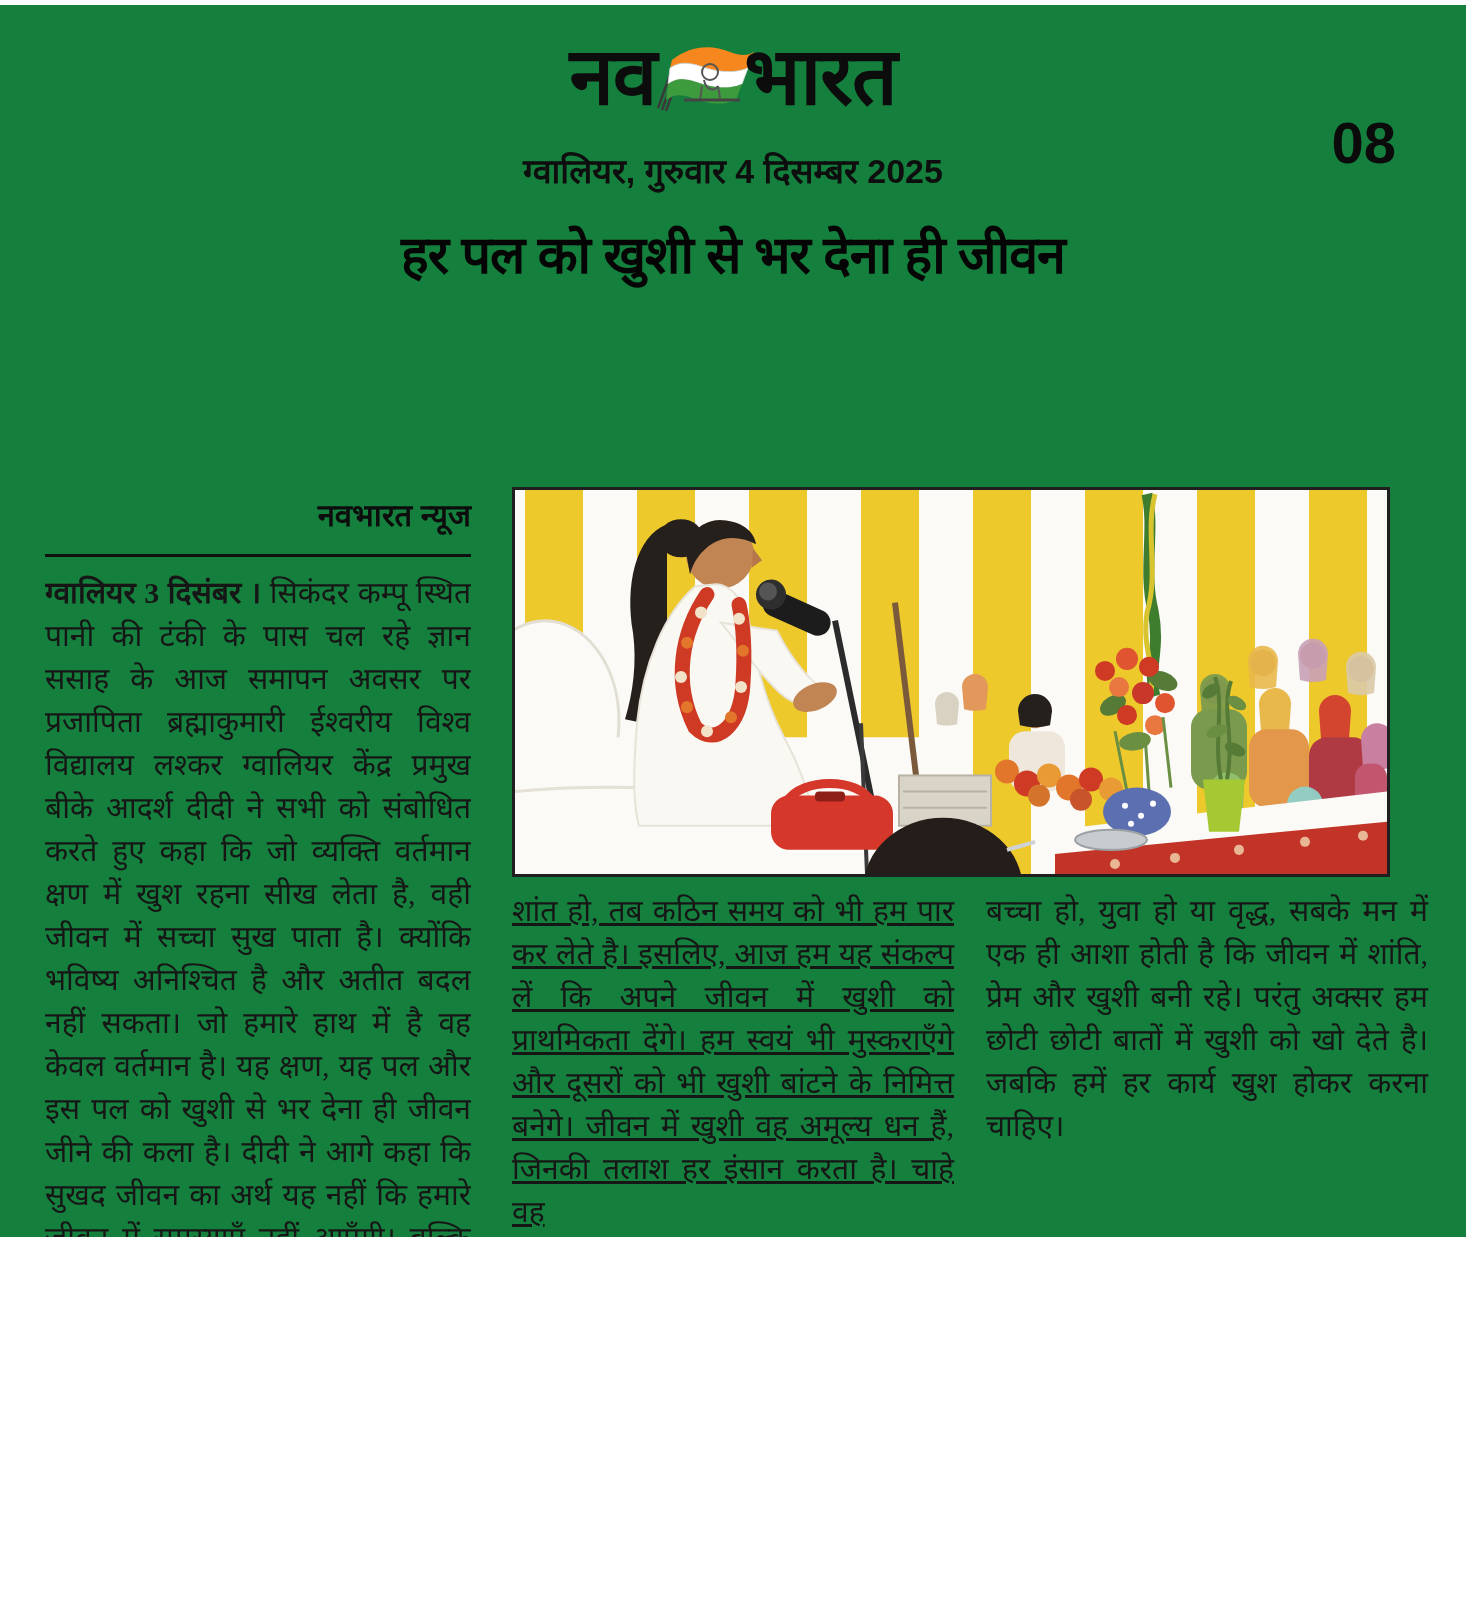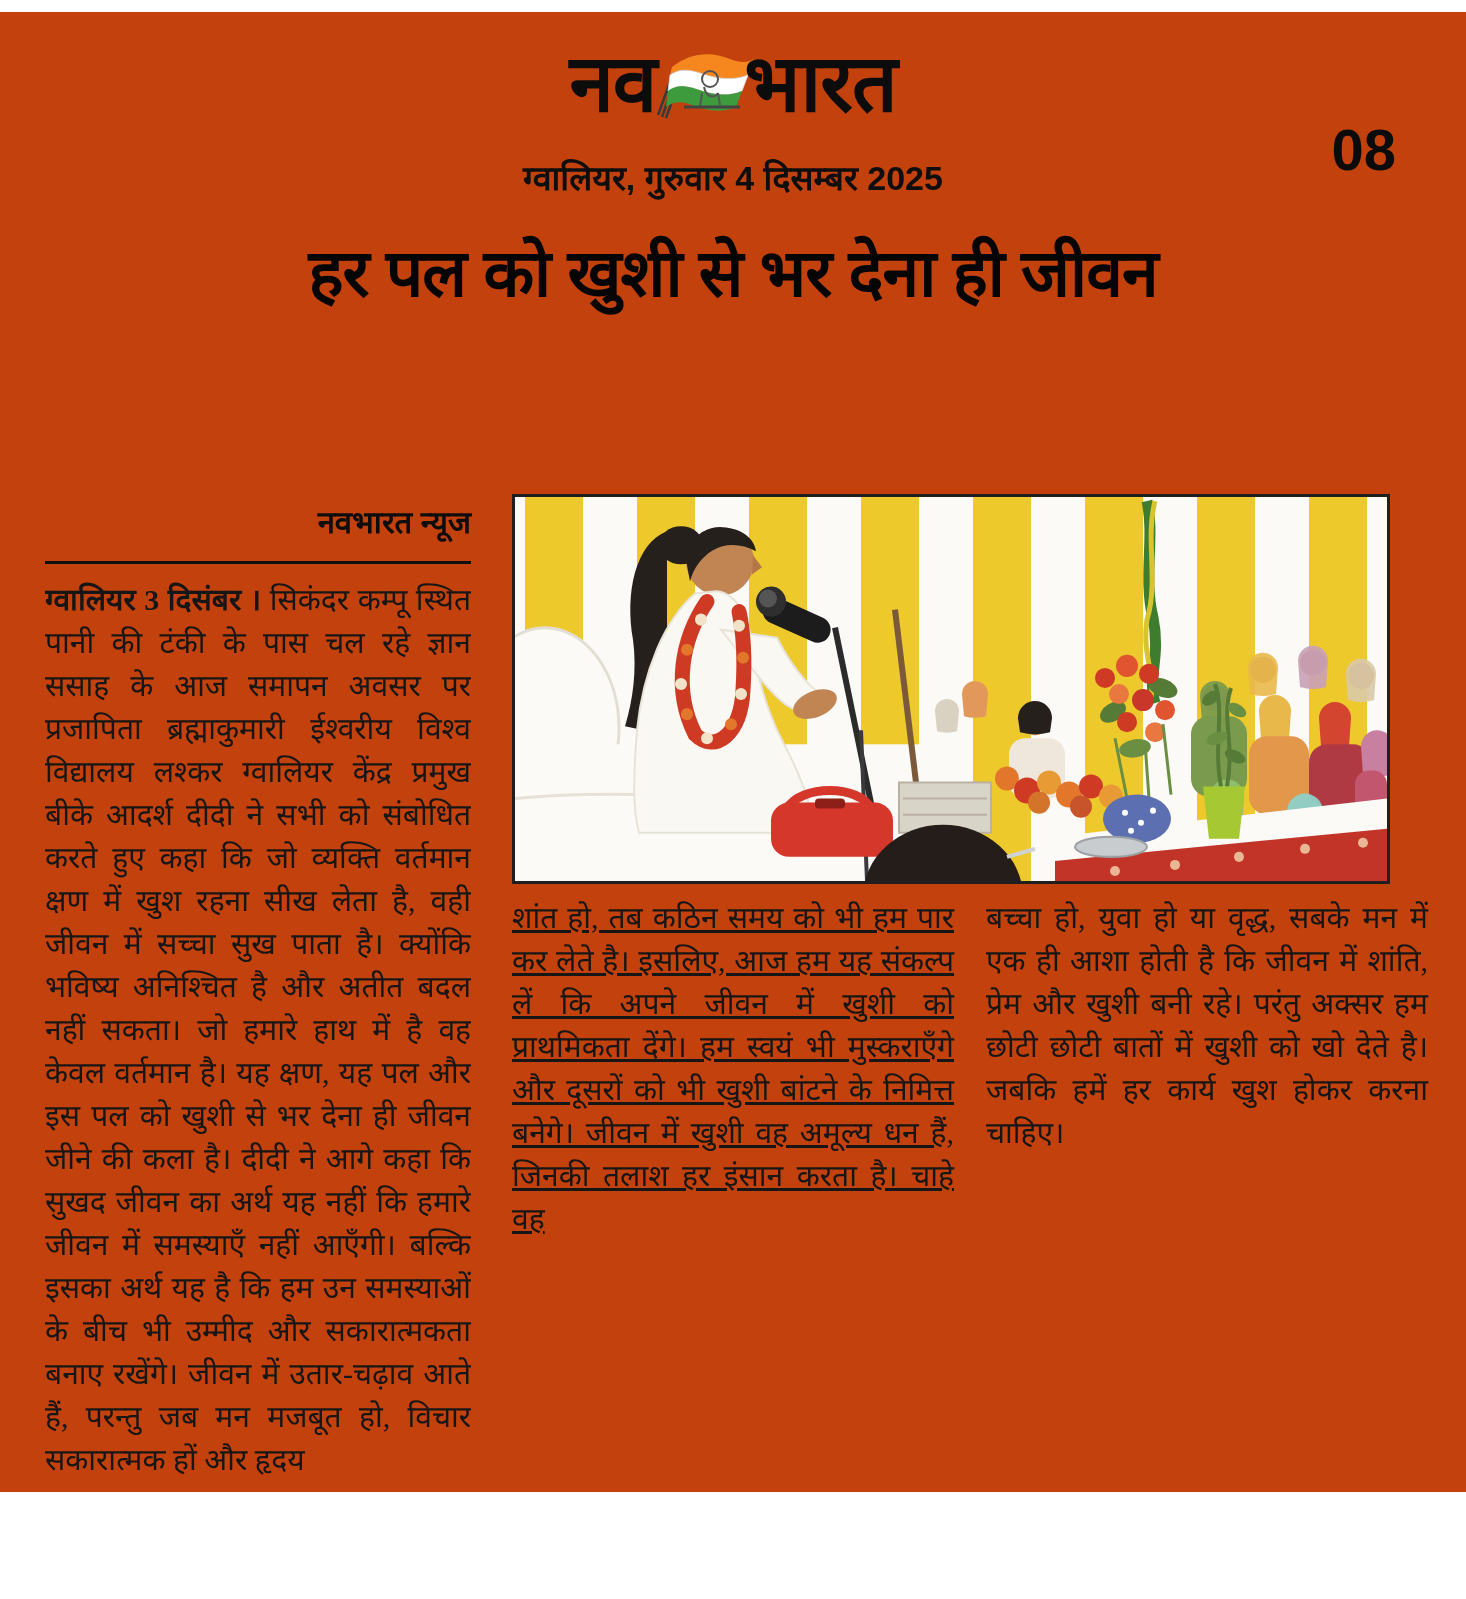--- a/index.html
+++ b/index.html
@@ -13,22 +13,22 @@
     --garland_red:#CE3A24;
     --garland_orange:#E2762B;
     --cloth_red:#C23428;
     --bag_red:#D6372B;
     --vase_green:#A6C832;
     --pot_blue:#5C6FB0;
     --plant_green:#567B36;
   }
   html,body{margin:0;padding:0;background:#ffffff;}
   .page{
-    position:relative;width:1466px;height:1480px;margin:12px auto;
-    background:#c2410c;overflow:hidden;color:#141414;
+    position:relative;width:1466px;height:1232px;margin:5px auto;
+    background:#15803d;overflow:hidden;color:#141414;
     font-family:"Liberation Serif","DejaVu Serif",serif;
   }
   .masthead-title{
     position:absolute;top:26px;left:0;right:0;
     display:flex;justify-content:center;align-items:center;
     font-family:"Liberation Sans","DejaVu Sans",sans-serif;
     font-weight:900;font-size:80px;line-height:1.15;color:#0c0c0c;
     letter-spacing:-1px;
   }
   .masthead-title .flag{width:112px;height:82px;margin:-4px -12px 0 -12px;flex:0 0 auto;}
@@ -39,21 +39,21 @@
   }
   .page-number{
     position:absolute;top:104px;right:70px;
     font-family:"Liberation Sans","DejaVu Sans",sans-serif;
     font-weight:800;font-size:58px;color:#0b0b0b;
   }
   .headline{
     position:absolute;top:210px;left:28px;right:28px;margin:0;
     text-align:center;
     font-family:"Liberation Sans","DejaVu Sans",sans-serif;
-    font-weight:900;font-size:66px;line-height:1.57;color:#050505;
+    font-weight:900;font-size:52px;line-height:1.57;color:#050505;
     letter-spacing:-1px;
   }
   .byline{
     position:absolute;left:45px;top:488px;width:426px;text-align:right;
     font-family:"Liberation Sans","DejaVu Sans",sans-serif;
     font-weight:bold;font-size:31px;color:#0d0d0d;
   }
   .byline-rule{
     position:absolute;left:45px;top:549px;width:426px;height:0;
     border:none;border-top:3px solid #101010;margin:0;

